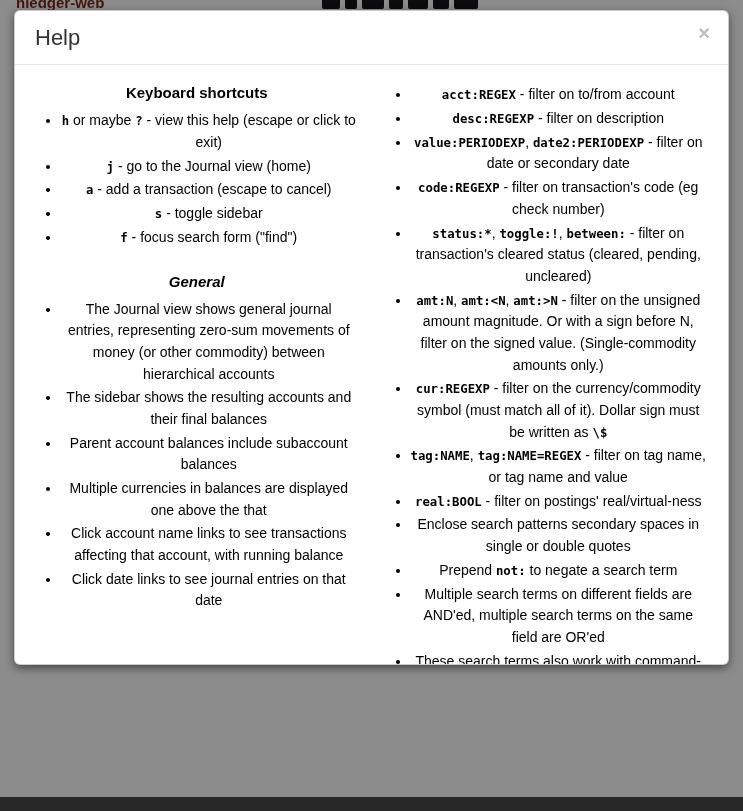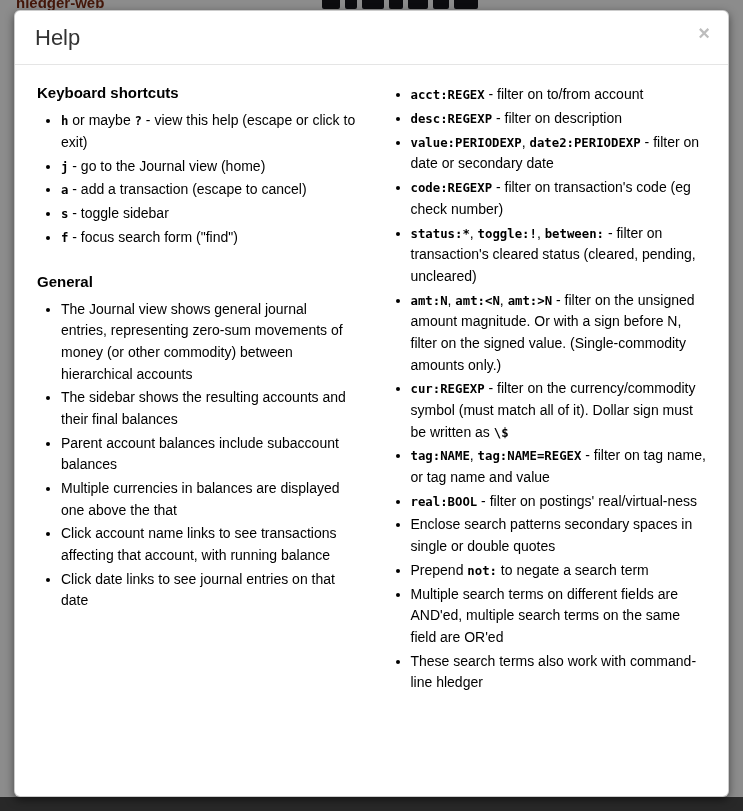--- a/index.html
+++ b/index.html
@@ -40,21 +40,21 @@
   
   .backdrop {
     position: absolute; inset: 0;
     background: rgba(0,0,0,0.45);
   }
 
   
   .modal {
     position: absolute;
     left: 14px; top: 10px;
-    width: 715px; height: 787px;
+    width: 715px; height: 655px;
     background: #ffffff;
     border: 1px solid rgba(0,0,0,0.2);
     border-radius: 6px;
     box-shadow: 0 3px 9px rgba(0,0,0,0.5);
     display: flex; flex-direction: column;
   }
   .modal-header {
     padding: 14px 15px 13px 20px;
     border-bottom: 1px solid #e5e5e5;
     position: relative;
@@ -76,29 +76,29 @@
     font-family: "Liberation Sans", sans-serif;
   }
 
   .modal-body {
     flex: 1;
     padding: 19px 22px 20px 22px;
     display: flex;
     gap: 30px;
     overflow: hidden;
   }
-  .col { width: 50%; }
+  .col { width: 50%; text-align: center; }
 
   .section-heading {
     margin: 0 0 9px 0;
     font-size: 15px;
     font-weight: bold;
     color: #000000;
   }
-  .section-heading.spaced { margin-top: 24px; }
+  .section-heading.spaced { margin-top: 24px; font-style: italic; }
 
   ul.help-list {
     margin: 0 0 18px 0;
     padding: 0 0 0 24px;
     list-style: disc;
   }
   ul.help-list li {
     font-size: 14px;
     line-height: 1.55;
     color: #000000;

